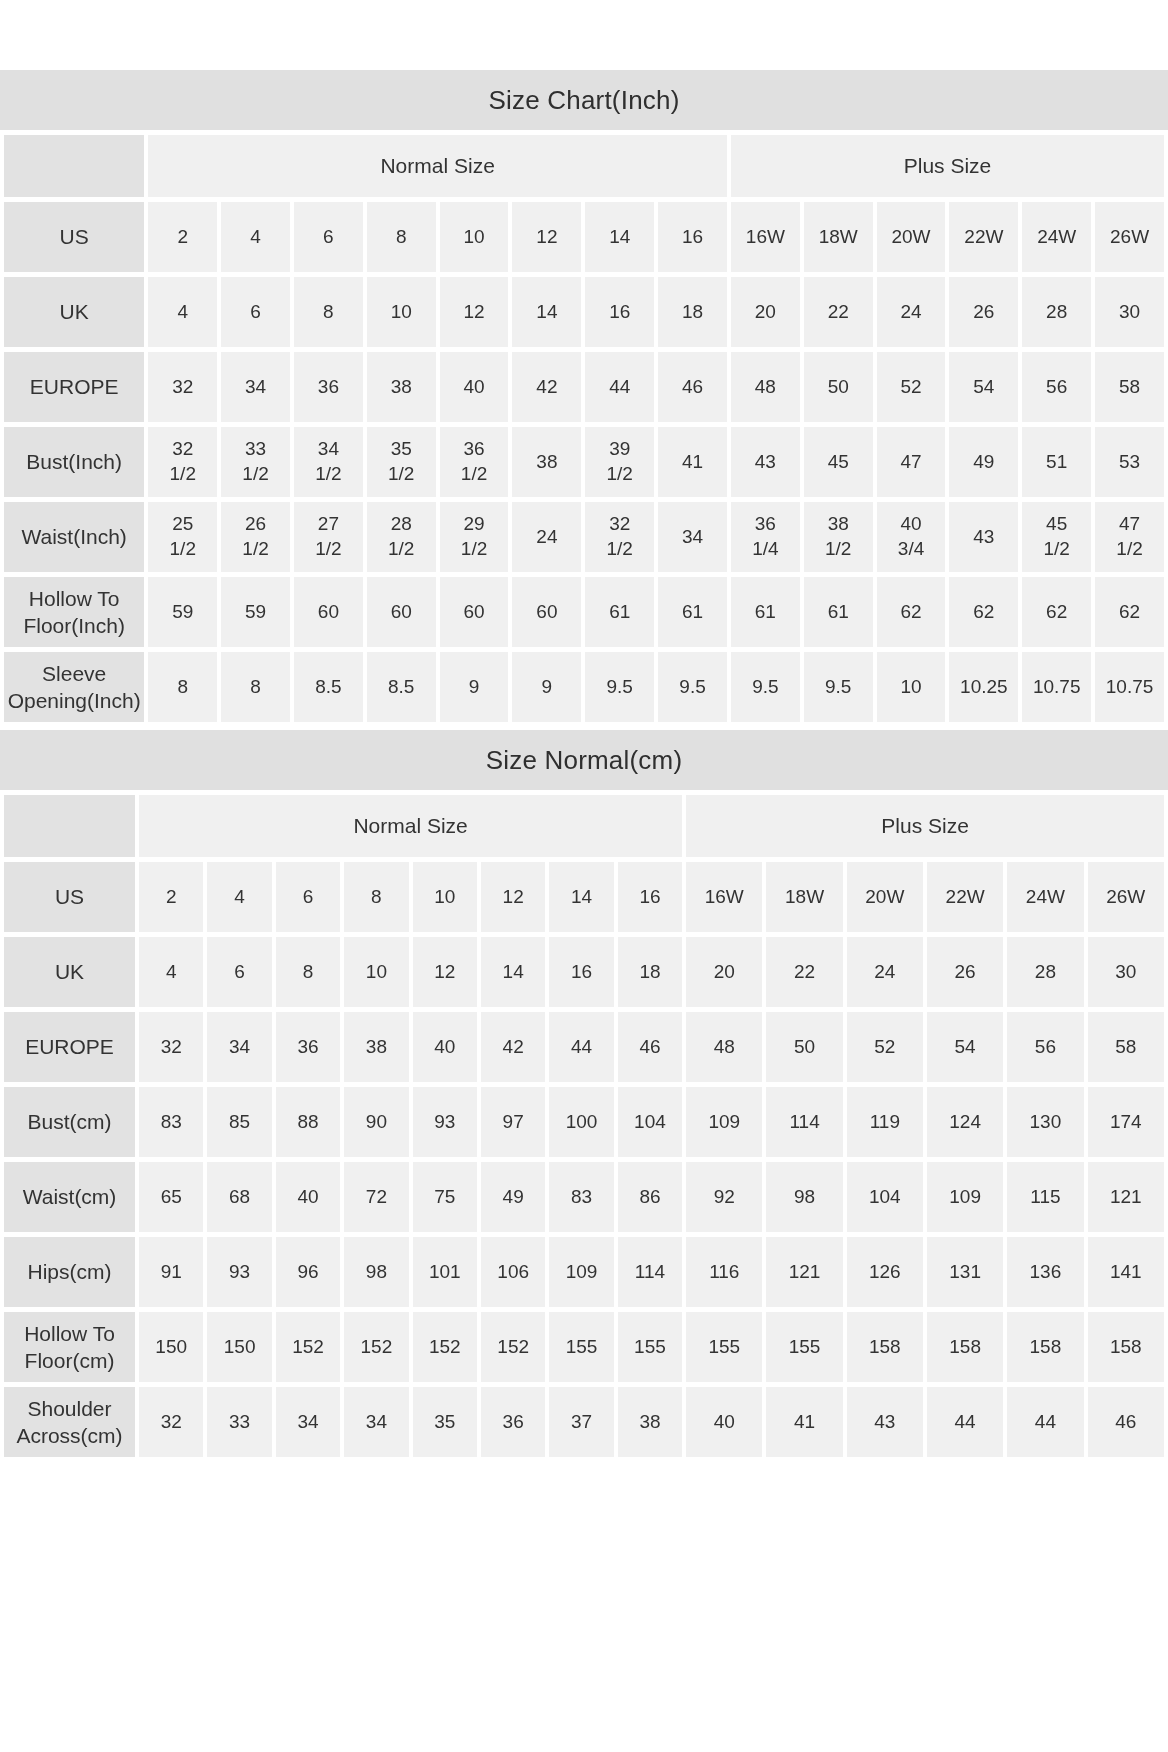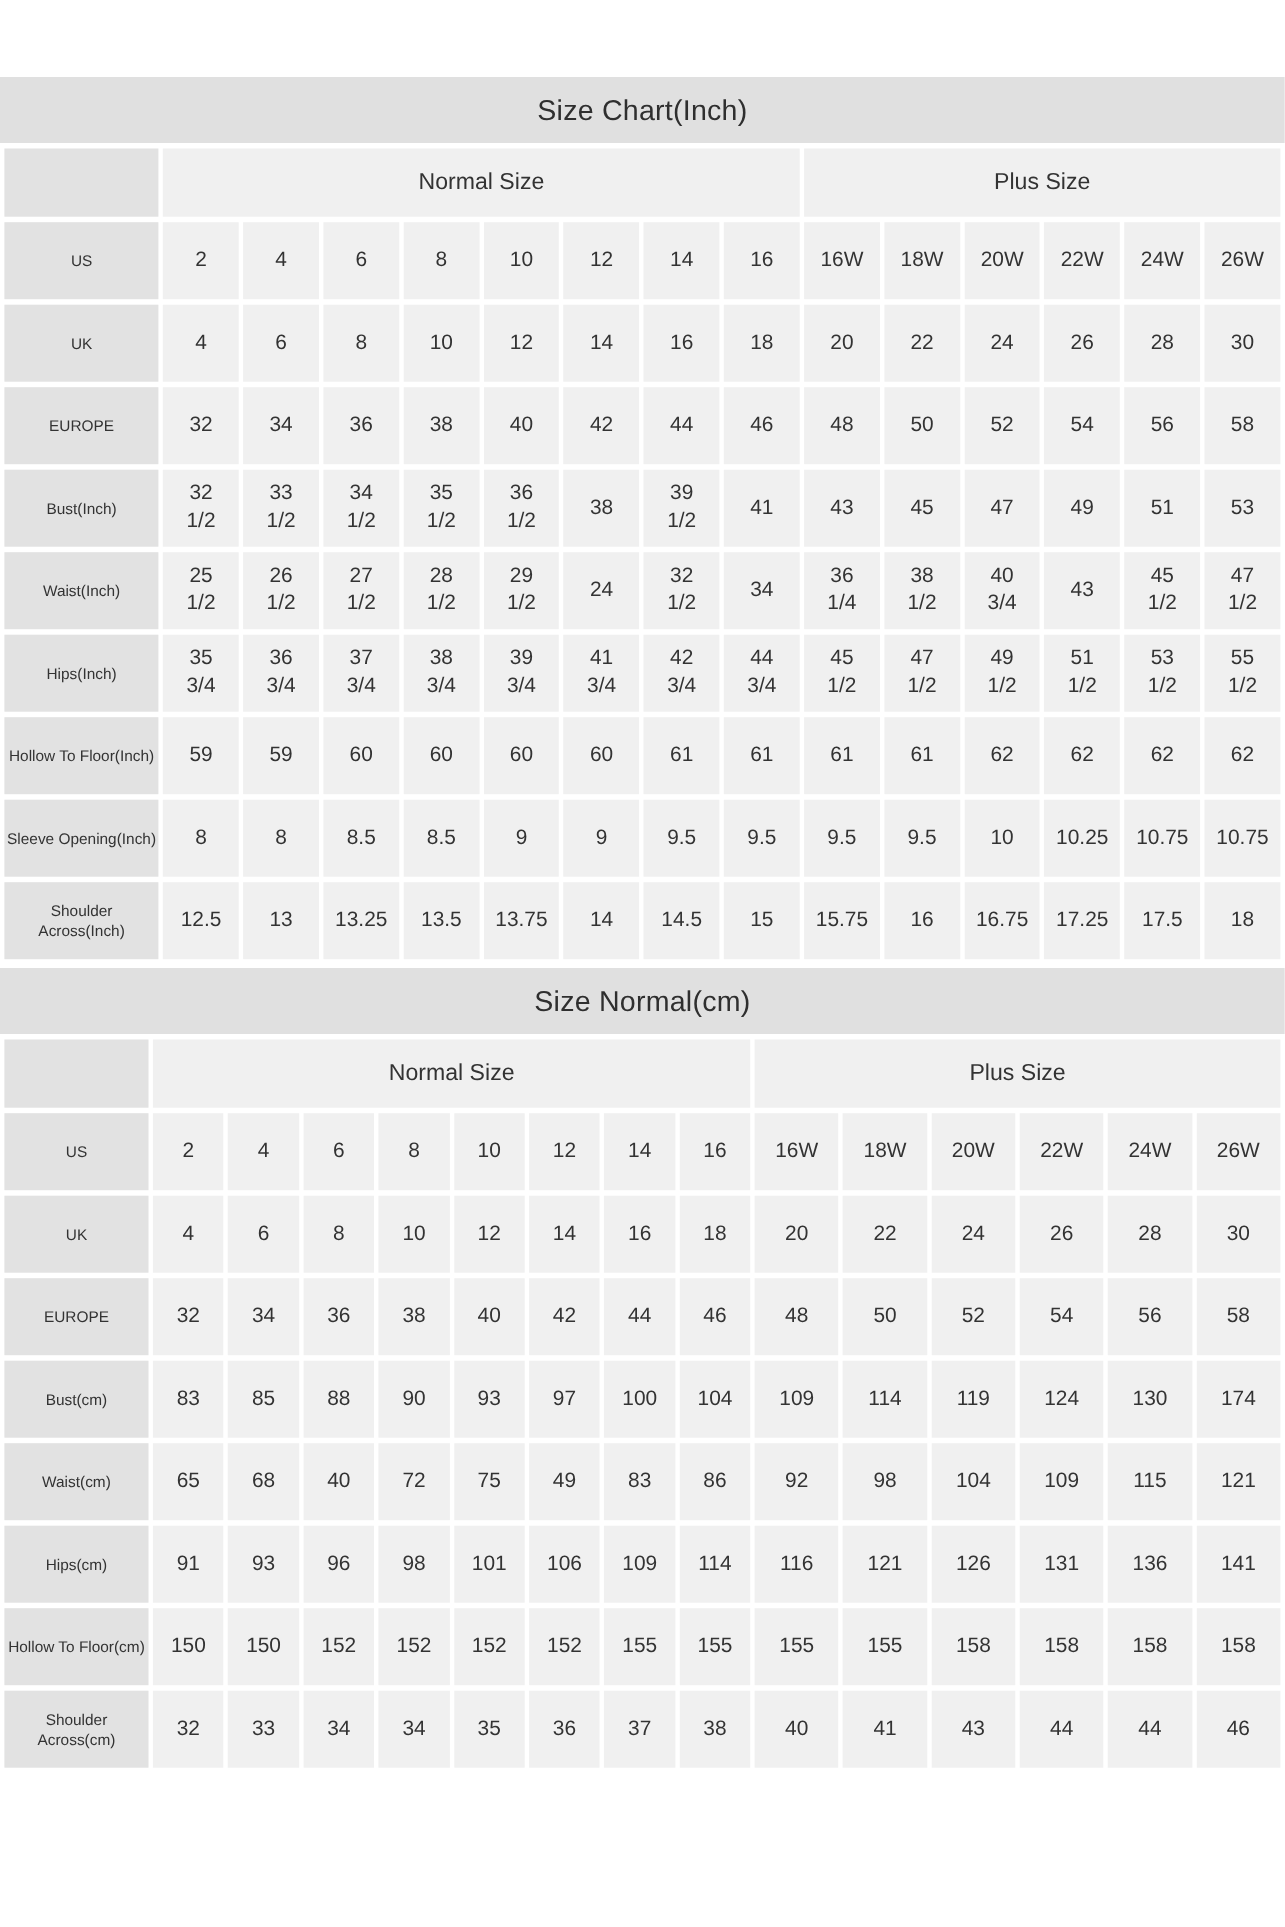--- a/index.html
+++ b/index.html
@@ -51,21 +51,21 @@
     background:var(--label-bg);
     height:62px;
   }
   .size-table td.group{
     background:var(--cell-bg);
     font-size:21px;
     height:62px;
   }
   .size-table th.row-label{
     background:var(--label-bg);
-    font-size:14px;
+    font-size:21px;
     height:70px;
     line-height:1.3;
   }
   .size-table td.cell{
     background:var(--cell-bg);
     font-size:19px;
     height:70px;
     line-height:1.3;
     white-space:pre-line;
   }
@@ -196,51 +196,20 @@
 1/2</td>
             <td class="cell">40
 3/4</td>
             <td class="cell">43</td>
             <td class="cell">45
 1/2</td>
             <td class="cell">47
 1/2</td>
           </tr>
           <tr>
-            <th class="row-label">Hips(Inch)</th>
-            <td class="cell">35
-3/4</td>
-            <td class="cell">36
-3/4</td>
-            <td class="cell">37
-3/4</td>
-            <td class="cell">38
-3/4</td>
-            <td class="cell">39
-3/4</td>
-            <td class="cell">41
-3/4</td>
-            <td class="cell">42
-3/4</td>
-            <td class="cell">44
-3/4</td>
-            <td class="cell">45
-1/2</td>
-            <td class="cell">47
-1/2</td>
-            <td class="cell">49
-1/2</td>
-            <td class="cell">51
-1/2</td>
-            <td class="cell">53
-1/2</td>
-            <td class="cell">55
-1/2</td>
-          </tr>
-          <tr>
             <th class="row-label">Hollow To Floor(Inch)</th>
             <td class="cell">59</td>
             <td class="cell">59</td>
             <td class="cell">60</td>
             <td class="cell">60</td>
             <td class="cell">60</td>
             <td class="cell">60</td>
             <td class="cell">61</td>
             <td class="cell">61</td>
             <td class="cell">61</td>
@@ -260,37 +229,20 @@
             <td class="cell">9</td>
             <td class="cell">9.5</td>
             <td class="cell">9.5</td>
             <td class="cell">9.5</td>
             <td class="cell">9.5</td>
             <td class="cell">10</td>
             <td class="cell">10.25</td>
             <td class="cell">10.75</td>
             <td class="cell">10.75</td>
           </tr>
-          <tr>
-            <th class="row-label">Shoulder Across(Inch)</th>
-            <td class="cell">12.5</td>
-            <td class="cell">13</td>
-            <td class="cell">13.25</td>
-            <td class="cell">13.5</td>
-            <td class="cell">13.75</td>
-            <td class="cell">14</td>
-            <td class="cell">14.5</td>
-            <td class="cell">15</td>
-            <td class="cell">15.75</td>
-            <td class="cell">16</td>
-            <td class="cell">16.75</td>
-            <td class="cell">17.25</td>
-            <td class="cell">17.5</td>
-            <td class="cell">18</td>
-          </tr>
         </tbody>
       </table>
       <div class="chart-title">Size Normal(cm)</div>
       <table class="size-table">
         <colgroup>
           <col style="width: 11.8%;">
           <col style="width: 5.8%;">
           <col style="width: 5.8%;">
           <col style="width: 5.8%;">
           <col style="width: 5.8%;">

